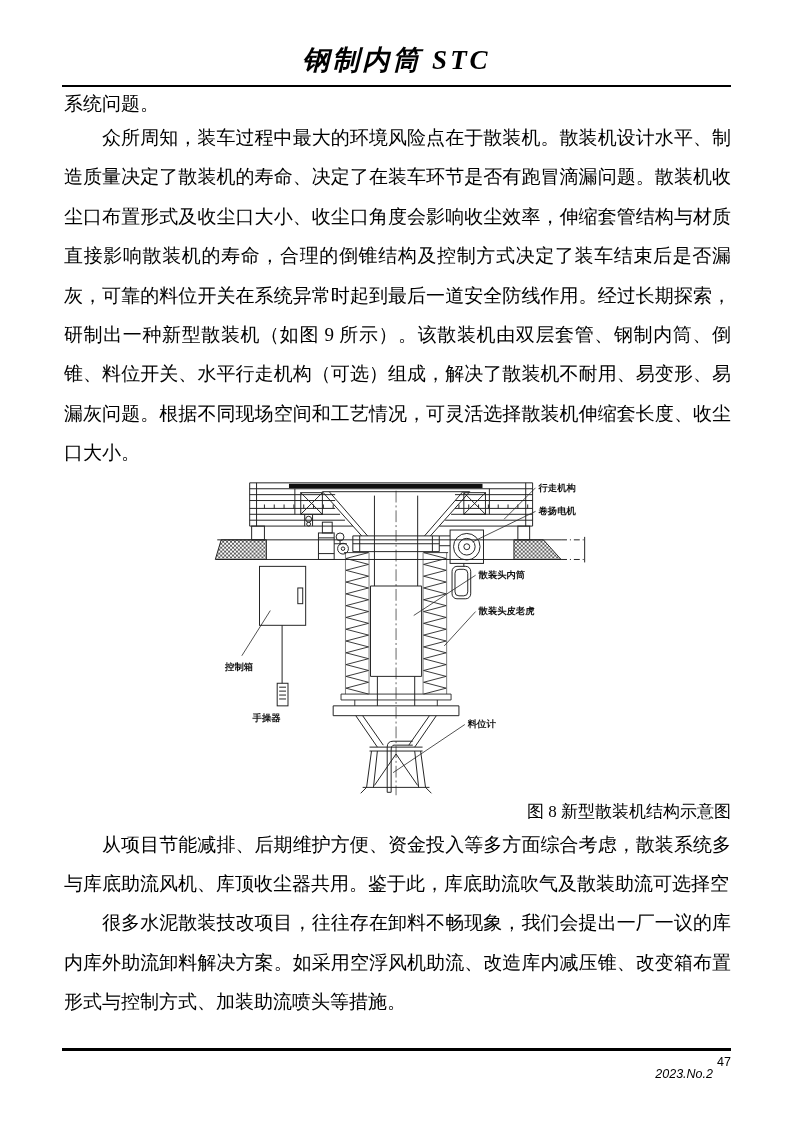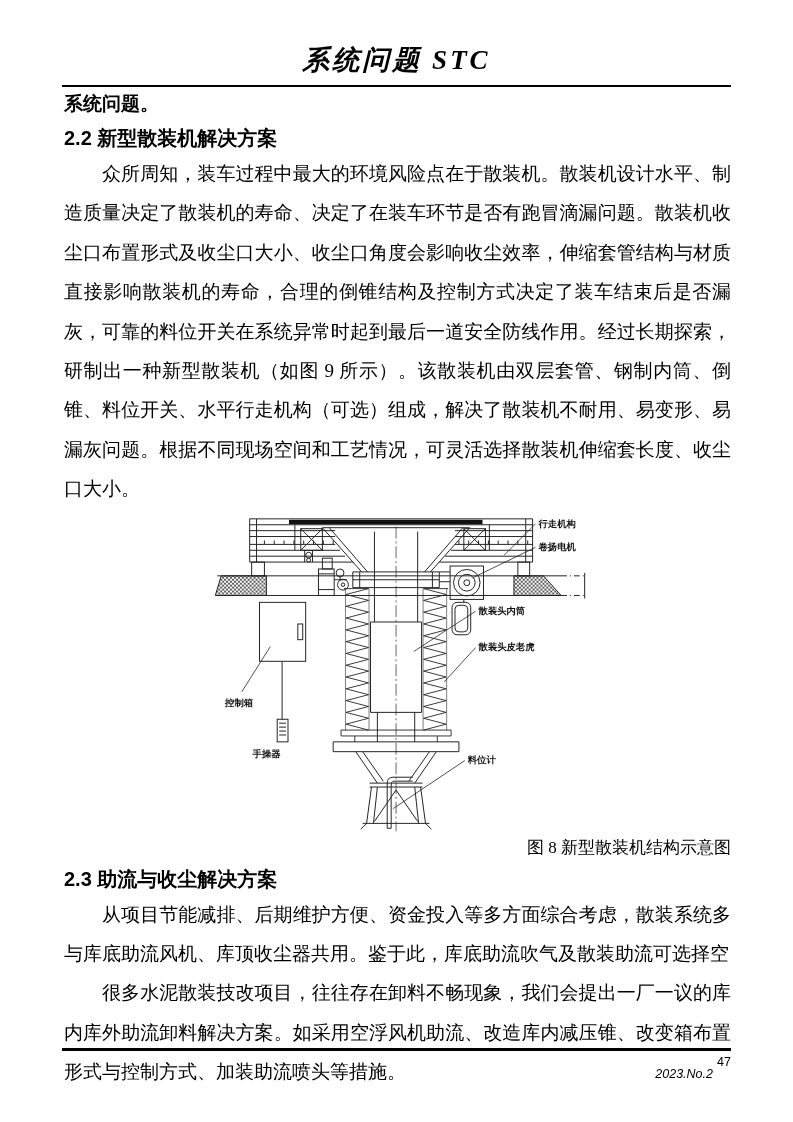--- a/index.html
+++ b/index.html
@@ -19,21 +19,21 @@
     letter-spacing:3px;
   }
   .header-rule{
     position:absolute;top:85px;left:62px;width:669px;
     border-top:2px solid #000;height:0;
   }
   .content{
     position:absolute;left:64px;top:90px;width:667px;
   }
   .lead-line{
-    font-size:19px;line-height:28px;margin:0;font-weight:bold;
+    font-size:19px;line-height:28px;margin:0;
   }
   .sec-heading{
     font-family:"Liberation Sans","DejaVu Sans",sans-serif;
     font-size:20px;font-weight:bold;
     margin:6px 0 2px 0;line-height:28px;
   }
   .body-para{
     font-size:19px;line-height:39.4px;margin:0;
     text-align:justify;text-justify:inter-ideograph;
     text-indent:2em;
@@ -62,28 +62,27 @@
   svg text{
     font-family:"Liberation Sans","DejaVu Sans",sans-serif;
     font-size:9.5px;font-weight:600;fill:#111;
   }
 </style>
 </head>
 <body>
 
 <div class="page">
 
-  <div class="header-title">系统问题 STC</div>
+  <div class="header-title">钢制内筒 STC</div>
   <div class="header-rule"></div>
 
   <div class="content">
 
     <p class="lead-line">系统问题。</p>
 
-    <h2 class="sec-heading">2.2 新型散装机解决方案</h2>
 
     <p class="body-para">众所周知，装车过程中最大的环境风险点在于散装机。散装机设计水平、制造质量决定了散装机的寿命、决定了在装车环节是否有跑冒滴漏问题。散装机收尘口布置形式及收尘口大小、收尘口角度会影响收尘效率，伸缩套管结构与材质直接影响散装机的寿命，合理的倒锥结构及控制方式决定了装车结束后是否漏灰，可靠的料位开关在系统异常时起到最后一道安全防线作用。经过长期探索，研制出一种新型散装机（如图 9 所示）。该散装机由双层套管、钢制内筒、倒锥、料位开关、水平行走机构（可选）组成，解决了散装机不耐用、易变形、易漏灰问题。根据不同现场空间和工艺情况，可灵活选择散装机伸缩套长度、收尘口大小。</p>
 
     <div class="figure-wrap">
       <svg class="figure-svg" width="430" height="334" viewBox="0 0 430 340" xmlns="http://www.w3.org/2000/svg">
         <defs>
           <pattern id="hatch" width="4" height="4" patternUnits="userSpaceOnUse">
             <path d="M0,4 L4,0 M0,0 L4,4" stroke="#333" stroke-width="0.8"></path>
           </pattern>
         </defs>
@@ -274,21 +273,20 @@
         <text x="357" y="40">卷扬电机</text>
         <text x="296" y="105">散装头内筒</text>
         <text x="296" y="142">散装头皮老虎</text>
         <text x="285" y="257">料位计</text>
         <text x="38" y="198">控制箱</text>
         <text x="66" y="250">手操器</text>
       </svg>
       <div class="figure-caption">图 8 新型散装机结构示意图</div>
     </div>
 
-    <h2 class="sec-heading">2.3 助流与收尘解决方案</h2>
 
     <p class="body-para">从项目节能减排、后期维护方便、资金投入等多方面综合考虑，散装系统多与库底助流风机、库顶收尘器共用。鉴于此，库底助流吹气及散装助流可选择空</p>
     <p class="body-para">很多水泥散装技改项目，往往存在卸料不畅现象，我们会提出一厂一议的库内库外助流卸料解决方案。如采用空浮风机助流、改造库内减压锥、改变箱布置形式与控制方式、加装助流喷头等措施。</p>
 
   </div>
 
   <div class="footer-rule"></div>
   <div class="footer-text">
     <span class="page-number">47</span>
     <span class="issue-number">2023.No.2</span>

